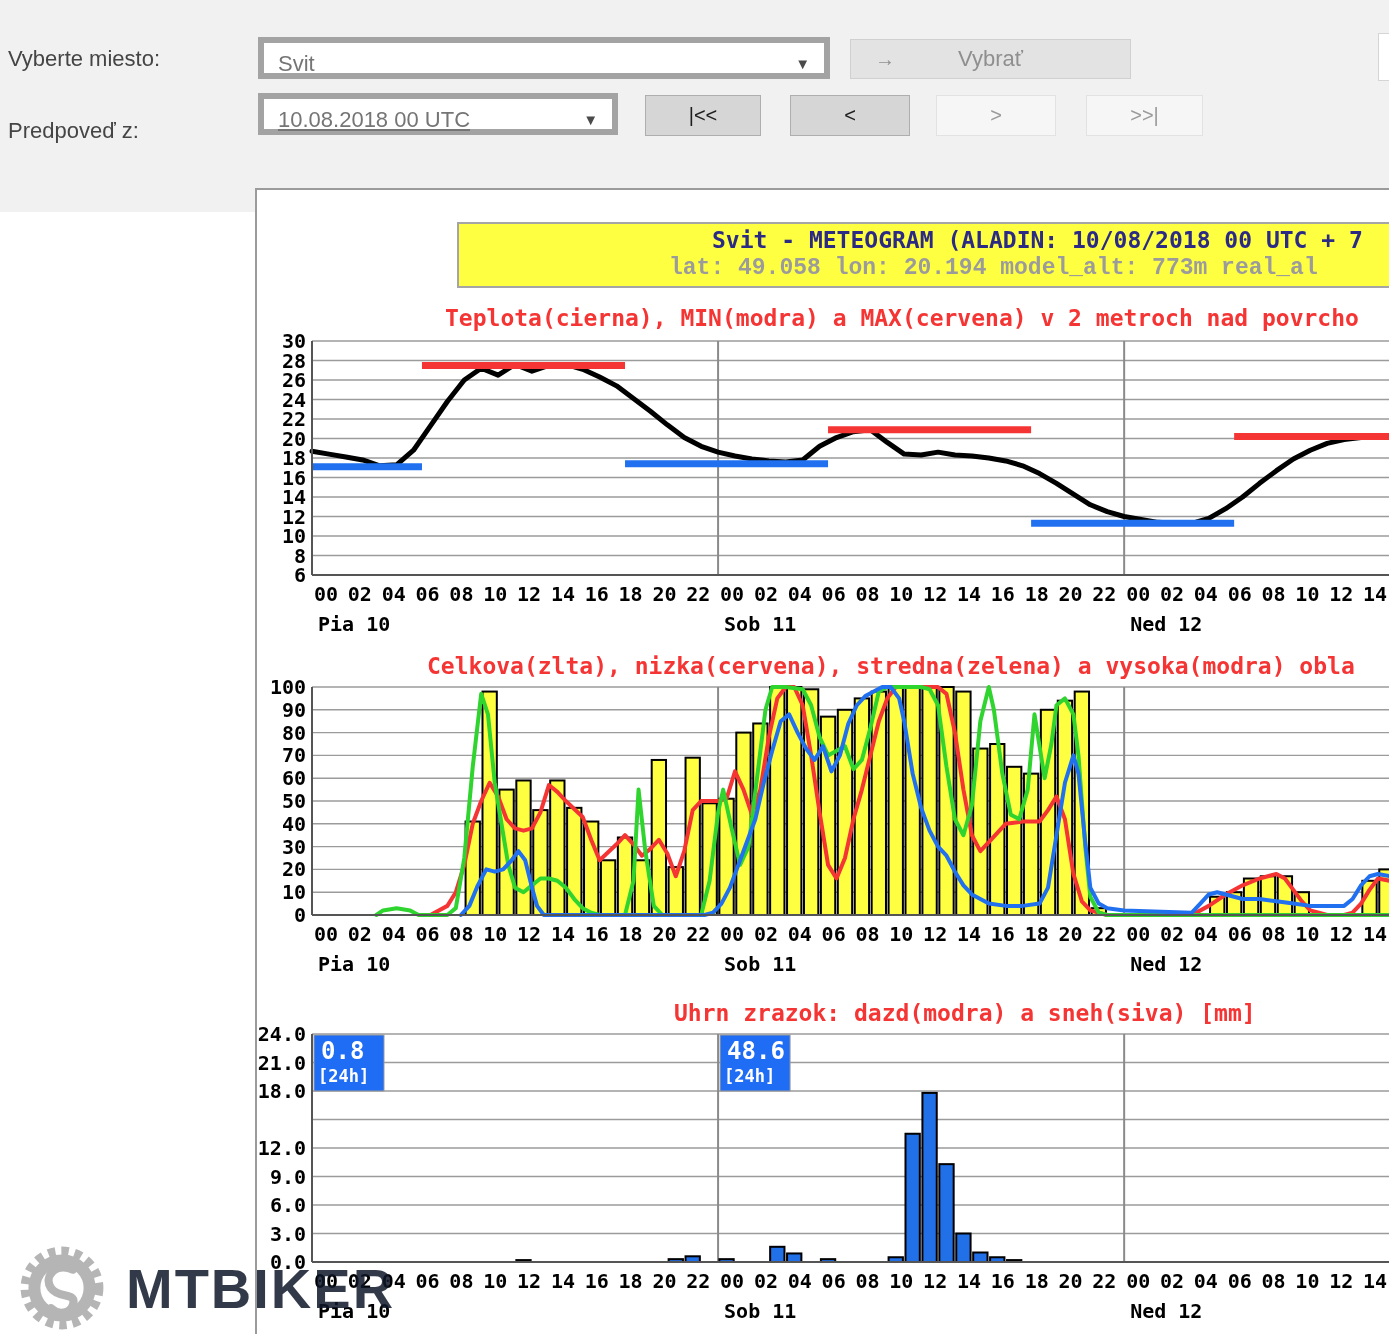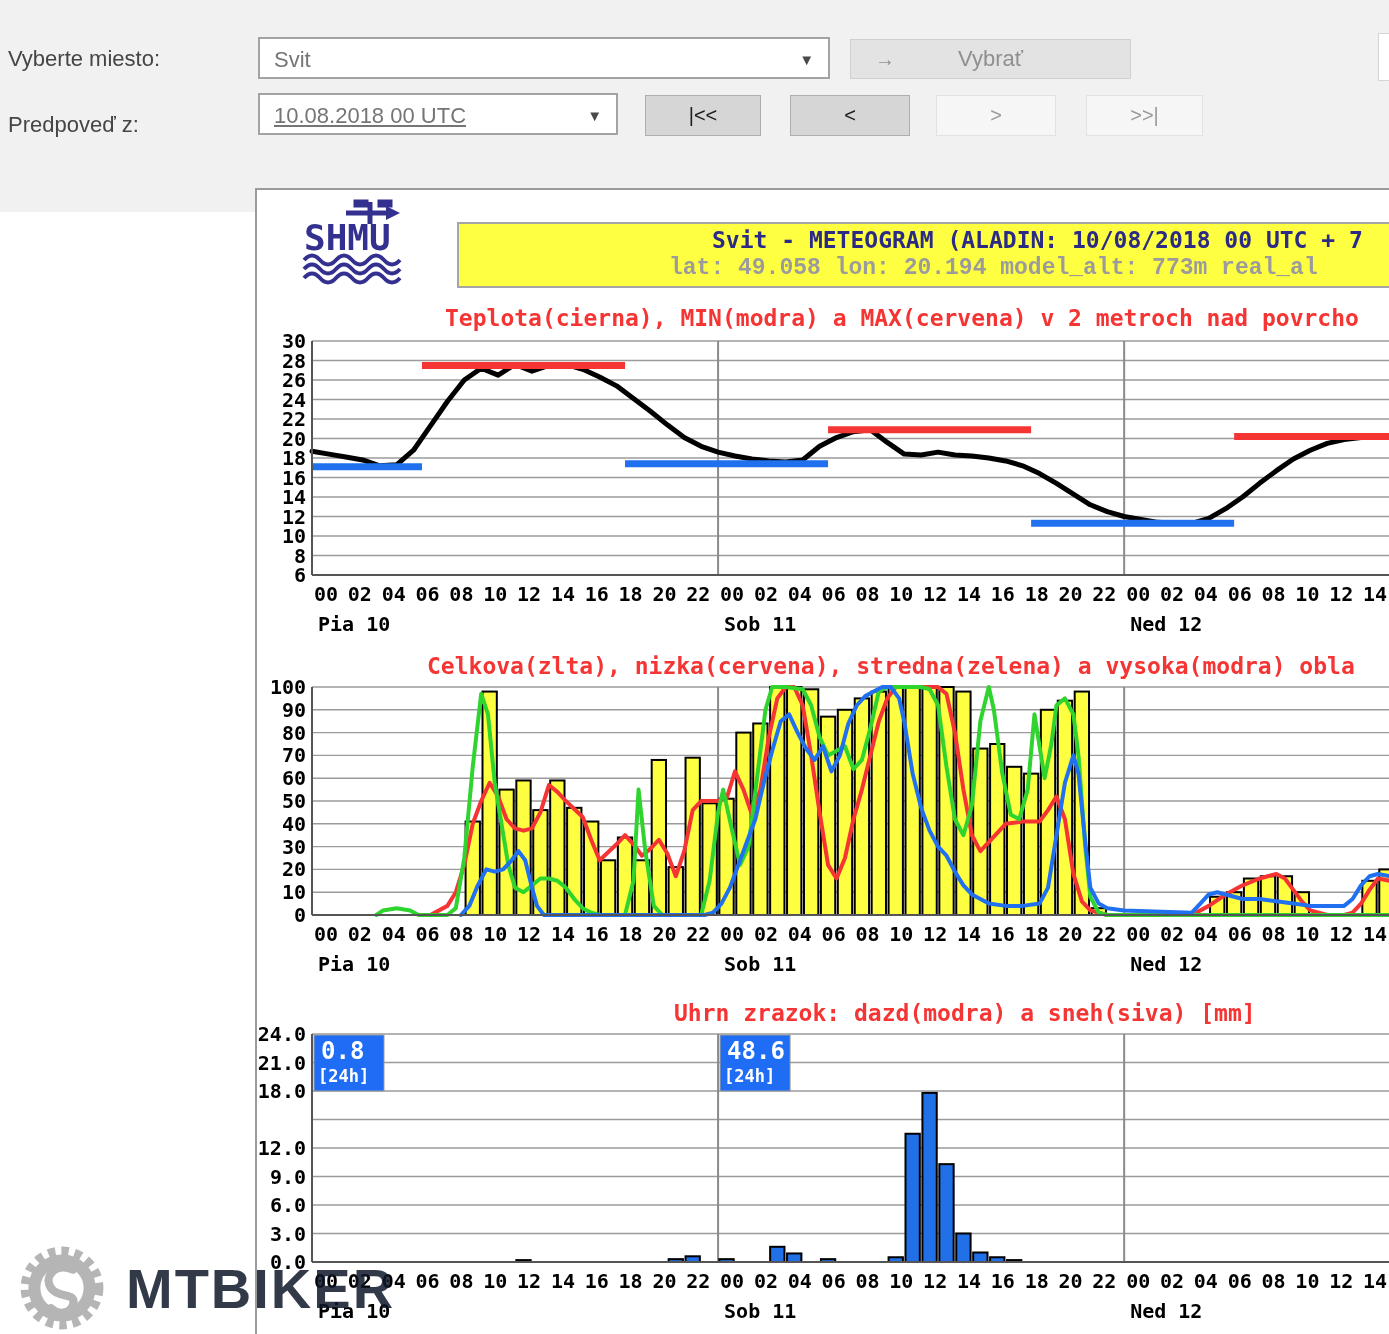--- a/index.html
+++ b/index.html
@@ -2,21 +2,21 @@
 <html><head>
 <meta charset="utf-8">
 <style>
   html,body{margin:0;padding:0;background:#fff;}
   body{position:relative;width:1389px;height:1334px;overflow:hidden;
        font-family:"Liberation Sans",sans-serif;}
 
   
   .formbar{position:absolute;left:0;top:0;width:1389px;height:212px;background:#f1f1f1;}
   .flabel{position:absolute;left:8px;font-size:22px;color:#454545;}
-  .fselect{position:absolute;background:#fff;border:2px solid #a3a3a3;height:42px;
+  .fselect{position:absolute;background:#fff;border:6px solid #a3a3a3;height:42px;
            font-size:22px;color:#757575;line-height:42px;padding-left:14px;box-sizing:border-box;cursor:pointer;}
   .fselect .chev{position:absolute;right:14px;top:0;font-size:15px;color:#4a4a4a;}
   .btn{position:absolute;box-sizing:border-box;text-align:center;cursor:pointer;}
   .btn-select{background:#e3e3e3;border:1px solid #d0d0d0;color:#8f8f8f;font-size:22px;line-height:38px;}
   .btn-select .arr{position:absolute;left:24px;top:0;color:#8f8f8f;font-size:20px;}
   .btn-nav{font-size:20px;line-height:39px;}
   .btn-on{background:#d6d6d6;border:1px solid #aeaeae;color:#1d1d1d;}
   .btn-off{background:#f6f6f6;border:1px solid #e2e2e2;color:#9a9a9a;}
   .cutbox{position:absolute;left:1378px;top:33px;width:18px;height:46px;background:#fff;border:1px solid #d5d5d5;}
 
@@ -47,54 +47,37 @@
   <div class="fselect" style="left:258px;top:37px;width:572px;">
     <span>Svit</span>
     <span class="chev">▼</span>
   </div>
 
   <div class="btn btn-select" style="left:850px;top:39px;width:281px;height:40px;">
     <span class="arr">→</span>
     <span>Vybrať</span>
   </div>
 
-  <div class="flabel" style="top:112px;">Predpoveď z:</div>
+  <div class="flabel" style="top:118px;">Predpoveď z:</div>
 
   <div class="fselect" style="left:258px;top:93px;width:360px;text-decoration:underline;">
     <span>10.08.2018 00 UTC</span>
     <span class="chev">▼</span>
   </div>
 
   <div class="btn btn-nav btn-on" style="left:645px;top:95px;width:116px;height:41px;">|&lt;&lt;</div>
   <div class="btn btn-nav btn-on" style="left:790px;top:95px;width:120px;height:41px;">&lt;</div>
   <div class="btn btn-nav btn-off" style="left:936px;top:95px;width:120px;height:41px;">&gt;</div>
   <div class="btn btn-nav btn-off" style="left:1086px;top:95px;width:117px;height:41px;">&gt;&gt;|</div>
 
   <div class="cutbox"></div>
 </div>
 
 <div class="meteo">
 
-  <div class="mg-logo">
-    <svg width="140" height="92" viewBox="0 0 140 92">
-      <g stroke="#33308f" fill="#33308f">
-        <line x1="76" y1="4" x2="76" y2="26" stroke-width="5"></line>
-        <line x1="52" y1="15" x2="100" y2="15" stroke-width="5"></line>
-        <rect x="60" y="2" width="14" height="7"></rect>
-        <rect x="84" y="2" width="14" height="7"></rect>
-        <path d="M92 8 L106 15 L92 22 Z" stroke="none"></path>
-      </g>
-      <text x="10" y="52" font-size="36" fill="#33308f" font-family="DejaVu Serif, serif" font-weight="bold">SHMU</text>
-      <g stroke="#33308f" stroke-width="4" fill="none">
-        <path d="M10 62 q8 -9 16 0 t16 0 t16 0 t16 0 t16 0 t16 0"></path>
-        <path d="M10 71 q8 -9 16 0 t16 0 t16 0 t16 0 t16 0 t16 0"></path>
-        <path d="M10 80 q8 -9 16 0 t16 0 t16 0 t16 0 t16 0 t16 0"></path>
-      </g>
-    </svg>
-  </div>
 
   <div class="mg-header" style="background: rgb(255, 255, 66);">
     <div class="mg-h1" style="color: rgb(43, 42, 133);">Svit - METEOGRAM (ALADIN: 10/08/2018 00 UTC + 7</div>
     <div class="mg-h2" style="color: rgb(155, 155, 155); font-family: Liberation Mono, monospace;">lat: 49.058  lon: 20.194  model_alt: 773m  real_al</div>
   </div>
 
   <div class="chart" style="top:112px;">
       <svg width="1200" height="346">
         <text x="188" y="24" fill="#f53434" font-size="23">Teplota(cierna), MIN(modra) a MAX(cervena) v 2 metroch nad povrcho</text>
         <line x1="55" y1="39" x2="1200" y2="39" stroke="#9b9b9b" stroke-width="1.4"></line>

